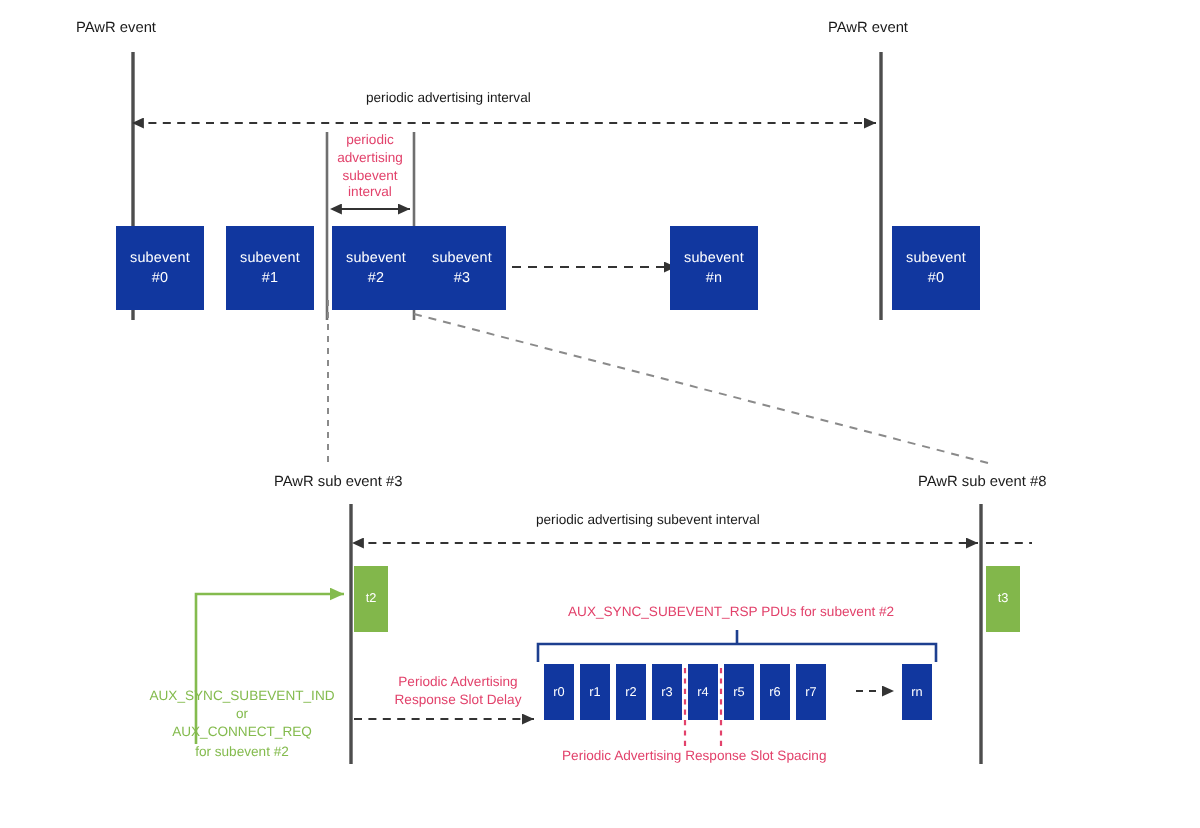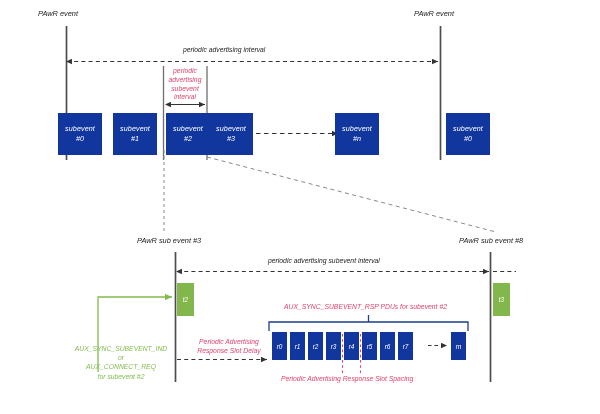--- a/index.html
+++ b/index.html
@@ -3,21 +3,21 @@
 <meta charset="utf-8">
 <style>
   html,body{margin:0;padding:0;}
   body{
     width:600px;height:414px;
     background:#ffffff;
     font-family:"Liberation Sans", sans-serif;
     overflow:hidden;
     position:relative;
   }
-  #canvas{position:absolute;left:0;top:0;width:600px;height:414px;font-style:italic;}
+  #canvas{position:absolute;left:0;top:0;width:600px;height:414px;}
 
   .sebox{
     position:absolute;
     background:#11379f;
     color:#ffffff;
     font-size:7.2px;
     text-align:center;
     display:flex;flex-direction:column;
     align-items:center;justify-content:center;
     line-height:1.35;

